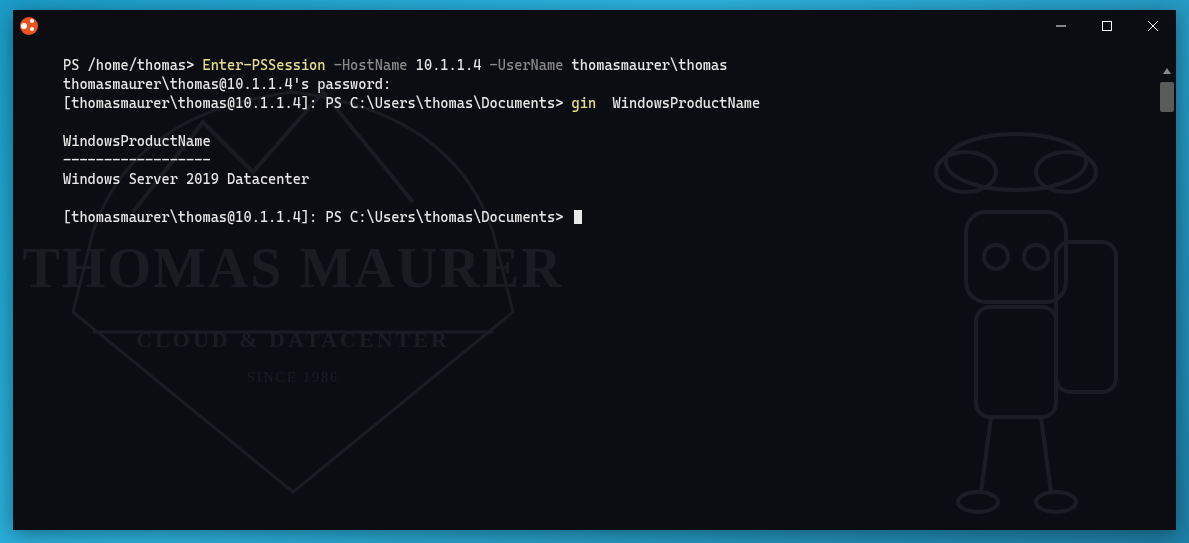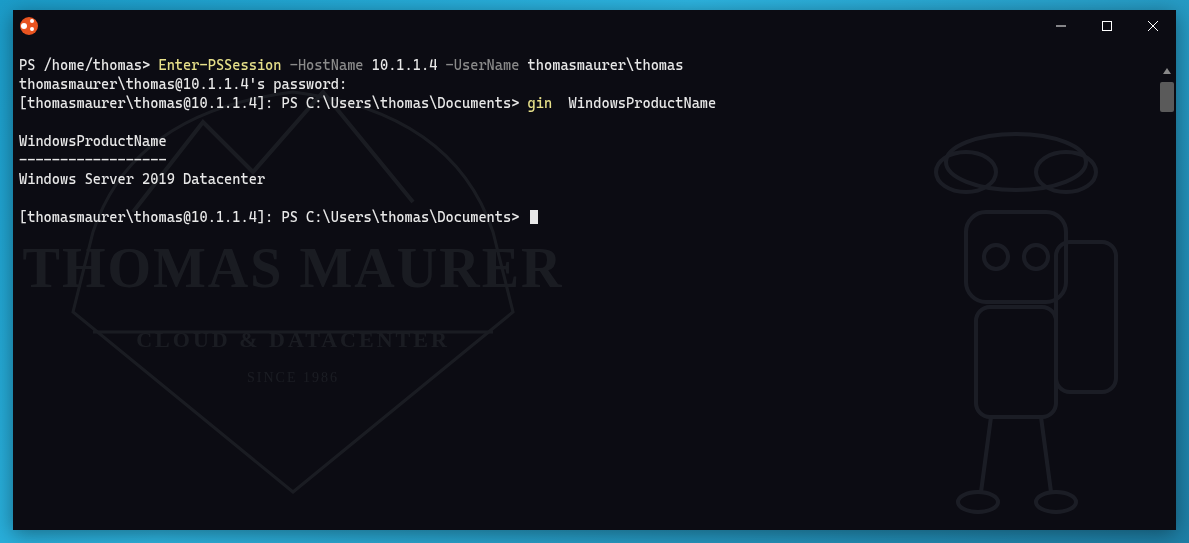--- a/index.html
+++ b/index.html
@@ -41,20 +41,21 @@
   .bg-watermark{
     position:absolute;inset:0;opacity:.10;pointer-events:none;
   }
   .bg-robot{
      position:absolute;right:40px;top:80px;width:230px;height:400px;opacity:.12;pointer-events:none;
   }
   .terminal-text{
     position:relative;padding:14px 6px 6px 6px;
     font-size:14px;line-height:19px;white-space:pre;
     color:#e8e8e8;
+    margin-left:44px;
   }
   .c-white{color:#e8e8e8;}
   .c-yellow{color:#e7e08a;}
   .c-gray{color:#8a8a8a;}
   .cursor{
     display:inline-block;width:8px;height:14px;background:#e8e8e8;
     vertical-align:-2px;margin-left:2px;
   }
   .scrollbar{
     position:absolute;right:2px;top:40px;width:14px;bottom:8px;

